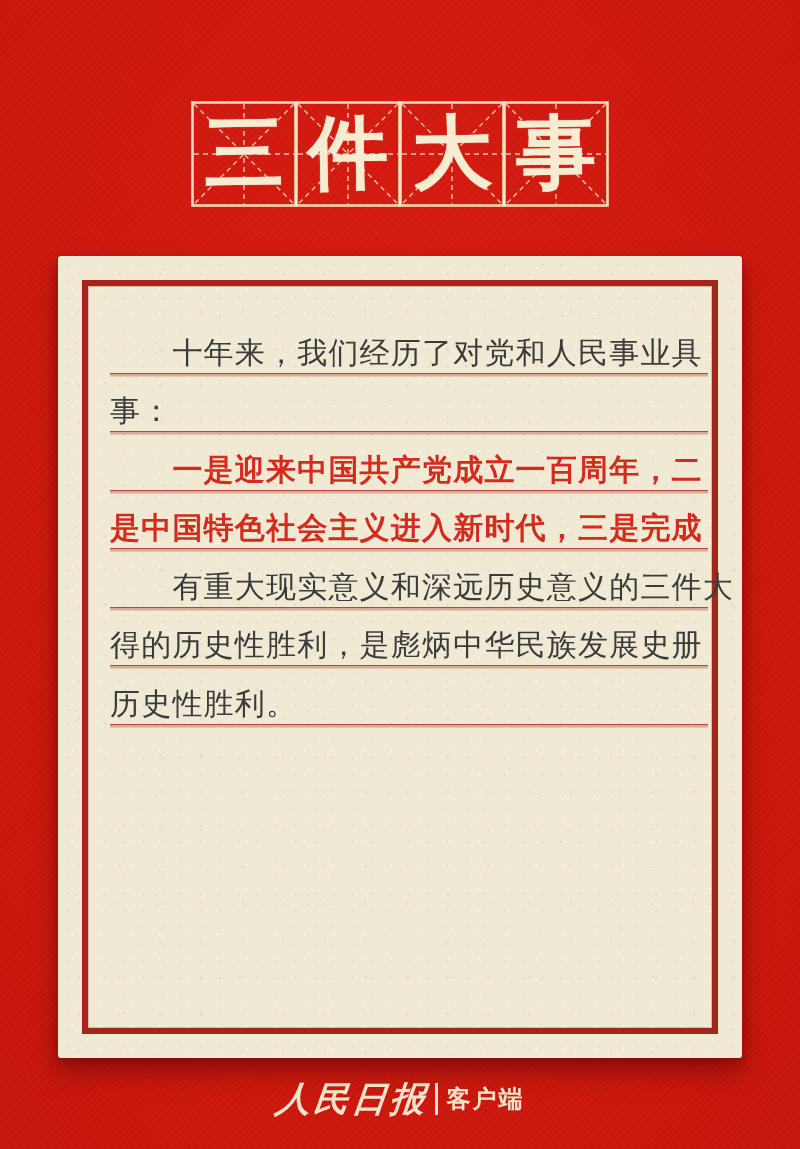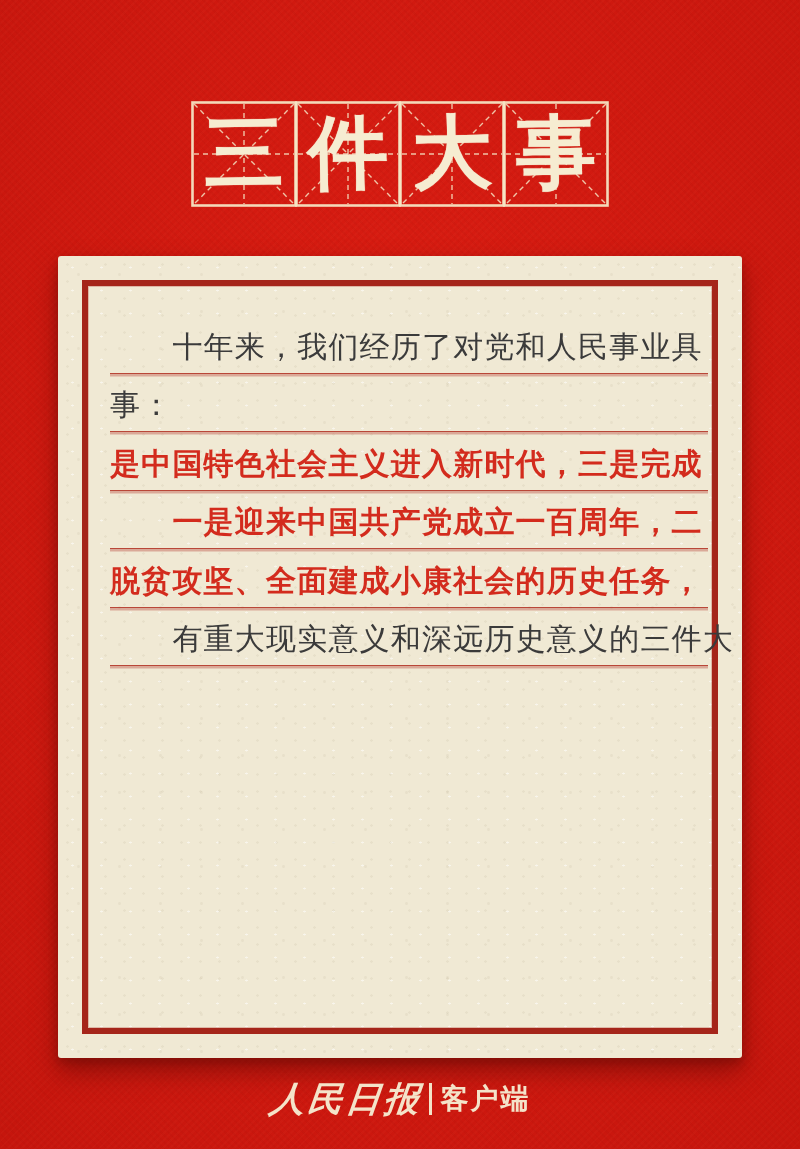--- a/index.html
+++ b/index.html
@@ -74,21 +74,21 @@
   .text-area {
     position: absolute;
     left: 52px; right: 34px; top: 59px;
   }
   .line {
     height: 58.5px;
     border-bottom: 1.5px solid rgba(178,53,39,0.9);
     box-shadow: 0 2.5px 0 rgba(178,53,39,0.35);
     display: flex;
     align-items: flex-end;
-    padding-bottom: 11px;
+    padding-bottom: 5px;
     font-size: 30px;
     letter-spacing: 1.2px;
     line-height: 1;
     color: var(--body-text);
     white-space: nowrap;
   }
   .line.em {
     color: var(--emphasis-red);
     font-weight: bold;
   }
@@ -113,21 +113,21 @@
     letter-spacing: 3px;
     transform: skewX(-6deg);
   }
   .logo-divider {
     width: 3px; height: 32px;
     background: var(--cream);
     margin: 0 9px 0 7px;
   }
   .product {
     font-weight: bold;
-    font-size: 28px;
+    font-size: 24px;
     letter-spacing: 2px;
   }
 </style>
 </head>
 <body>
 
 <div class="title-row">
   <div class="char-box">
     <svg viewBox="0 0 106 106">
       <g stroke="rgba(246,233,200,0.82)" fill="none">
@@ -176,24 +176,25 @@
     </svg>
     <span class="char-glyph">事</span>
   </div>
 </div>
 
 <div class="card">
   <div class="card-frame"></div>
   <div class="text-area">
     <div class="line">　　十年来，我们经历了对党和人民事业具</div>
     <div class="line">事：</div>
+    <div class="line em">　　一是迎来中国共产党成立一百周年，二</div>
     <div class="line em">是中国特色社会主义进入新时代，三是完成</div>
-    <div class="line em">　　一是迎来中国共产党成立一百周年，二</div>
-    <div class="line em">脱贫攻坚、全面建成小康社会的历史任务，</div>
     <div class="line">　　有重大现实意义和深远历史意义的三件大</div>
+    <div class="line">得的历史性胜利，是彪炳中华民族发展史册</div>
+    <div class="line">历史性胜利。</div>
   </div>
 </div>
 
 <div class="footer">
   <span class="brand">人民日报</span>
   <span class="logo-divider"></span>
   <span class="product">客户端</span>
 </div>
 
 </body></html>

